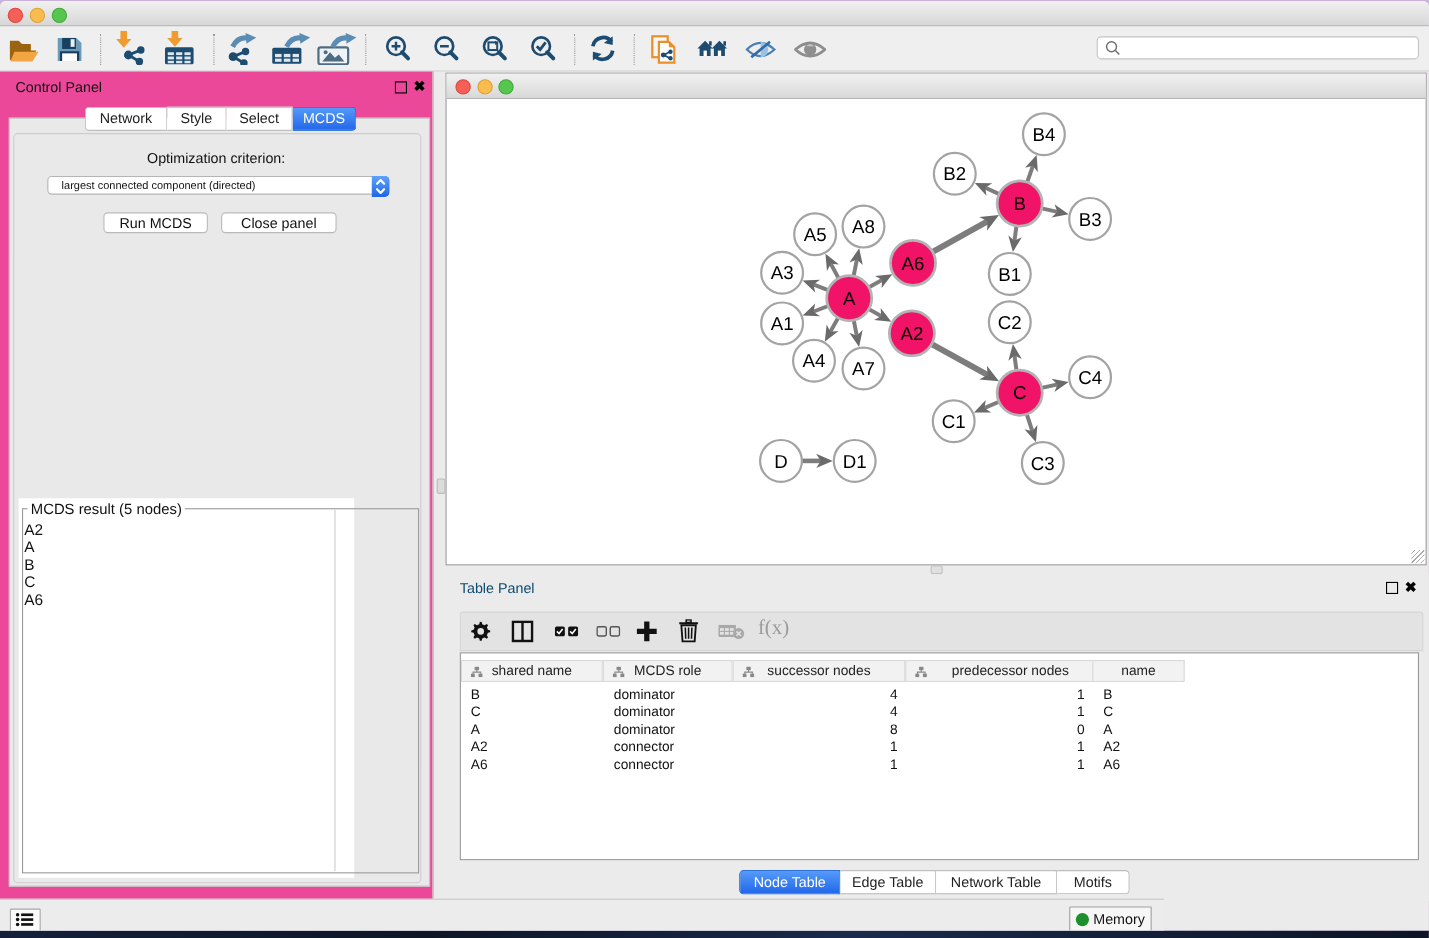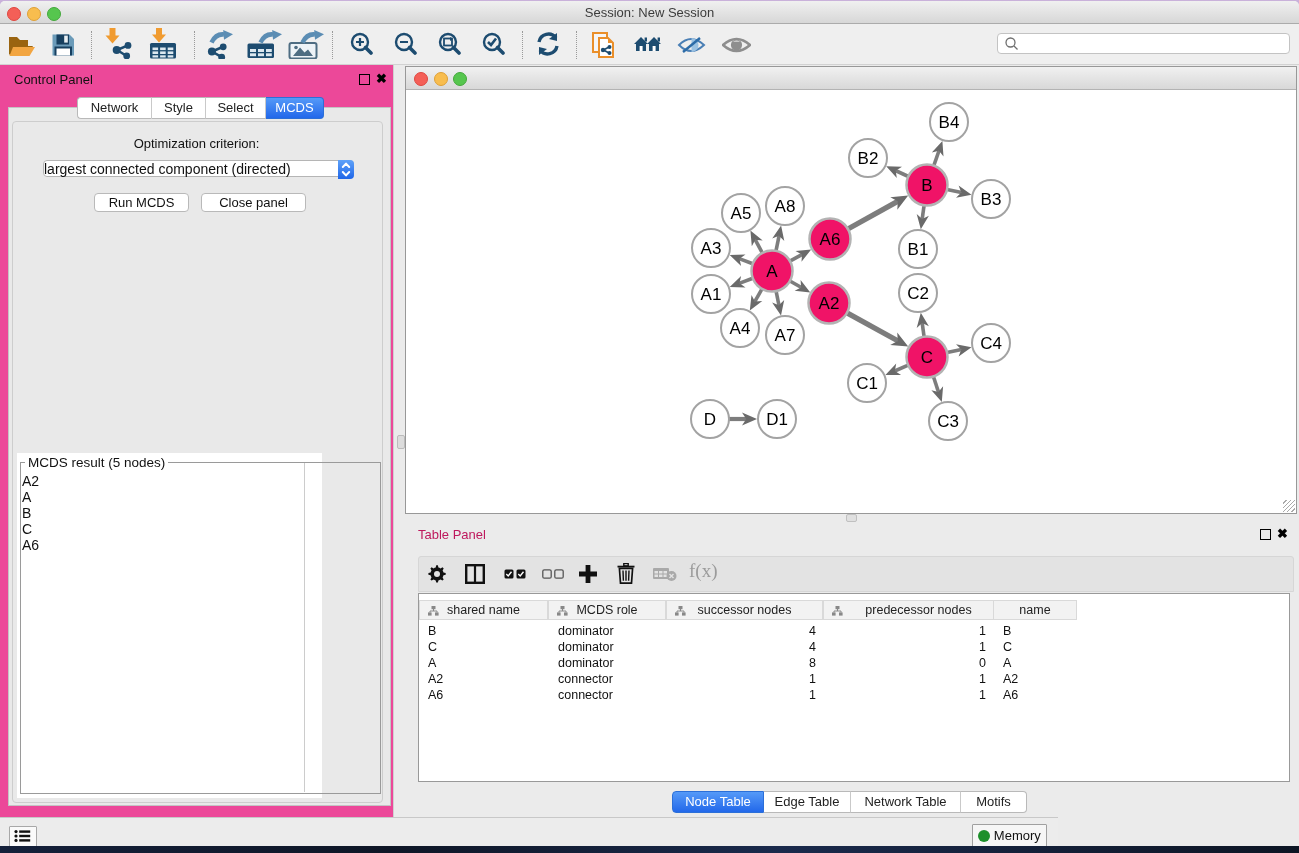--- a/index.html
+++ b/index.html
@@ -31,21 +31,21 @@
        border-top:1px solid #b9b9b9;border-bottom:1px solid #b9b9b9;border-right:1px solid #c9c9c9;padding:0 0}
   .seg.first{border-left:1px solid #b9b9b9;border-radius:4px 0 0 4px}
   .seg.last{border-right:1px solid #b9b9b9;border-radius:0 4px 4px 0}
   .seg.sel{background:linear-gradient(#559af8,#2268ea);color:#fff;border-color:#2b6fd8}
   #cpcontent{position:absolute;left:8px;top:42px;width:381px;height:697px;
      border:1px solid #c4c4c4;background:#e9e9e9}
   #cpinner{position:absolute;left:3px;top:13px;width:369px;height:680px;border-radius:4px;
      border:1px solid #cdcdcd;border-radius:4px;background:#e9e9e9}
   #optlabel{position:absolute;left:0;top:71px;width:393px;text-align:center;font-size:13px;color:#111}
   #combo{position:absolute;left:43px;top:95px;width:309px;height:17px;background:#fff;
-     border:1px solid #b5b5b5;border-radius:4px;font-size:14px;color:#111;text-align:left;line-height:17px;box-sizing:border-box;width:311px}
+     border:1px solid #b5b5b5;border-radius:4px;font-size:10px;color:#111;text-align:left;padding-left:12px;line-height:17px;box-sizing:border-box;width:311px}
   #combobtn{position:absolute;right:-1px;top:-1px;width:16px;height:19px;border-radius:0 4px 4px 0;
      background:linear-gradient(#5fa2f9,#1f66e8)}
   #runbtn{position:absolute;left:94px;top:128px;width:93px;height:17px;background:#fff;
      border:1px solid #b9b9b9;border-radius:4px;font-size:13px;text-align:center;line-height:17px;color:#111}
   #closebtn{position:absolute;left:201px;top:128px;width:103px;height:17px;background:#fff;
      border:1px solid #b9b9b9;border-radius:4px;font-size:13px;text-align:center;line-height:17px;color:#111}
   #mcdsbox{position:absolute;left:17px;top:388px;width:305px;height:345px;background:#fff}
   #mcdsfield{position:absolute;left:3px;top:9px;width:359px;height:330px;border:1px solid #9a9a9a}
   #mcdslegend{position:absolute;left:4px;top:-8px;background:#fff;padding:0 3px;font-size:13.5px;color:#111}
   #mcdslist{position:absolute;left:5px;top:20px;font-size:14px;color:#111;line-height:16px}
@@ -57,21 +57,21 @@
      border:1px solid #989898;box-sizing:border-box}
   #nettitle{position:absolute;left:0;top:0;width:100%;height:22px;
      background:linear-gradient(#f1f1f1,#d8d8d8);border-bottom:1px solid #b3b3b3}
   #nettitle .t{position:absolute;top:4px;width:100%;text-align:center;font-size:13px;color:#333}
   #netgrip{position:absolute;right:1px;bottom:1px;width:12px;height:12px;
      background:repeating-linear-gradient(135deg,transparent,transparent 2px,#aaa 2px,#aaa 3px)}
   #botgrip{position:absolute;left:846px;top:513px;width:9px;height:6px;background:#e0e0e0;
      border:1px solid #c0c0c0;border-radius:2px}
   
   #tpanel{position:absolute;left:405px;top:521px;width:894px;height:297px;background:#ebebeb}
-  #tpanel .hdr{position:absolute;left:13px;top:5px;font-size:13px;color:#be185d}
+  #tpanel .hdr{position:absolute;left:13px;top:5px;font-size:13px;color:#0c4a6e}
   #ttoolbar{position:absolute;left:13px;top:34px;width:874px;height:34px;background:#e3e3e3;
      border:1px solid #d6d6d6;border-radius:3px 3px 0 0}
   #ttable{position:absolute;left:13px;top:71px;width:870px;height:187px;background:#fff;
      border:1px solid #999;overflow:hidden}
   .thcell{position:absolute;top:6px;height:20px;background:#f2f2f2;border:1px solid #d9d9d9;
      box-sizing:border-box;font-size:12.5px;color:#222;text-align:center;line-height:19px}
   .trow{position:absolute;font-size:12.5px;color:#111;height:16px;line-height:16px}
   #bottabs{position:absolute;left:267px;top:269px;height:34px;display:flex;font-size:13px}
   
   #statusbar{position:absolute;left:0;top:816px;width:1058px;height:29px;background:#ececec;
@@ -83,21 +83,20 @@
 </style>
 </head>
 <body>
 <div id="deskbottom"></div>
 <div id="win">
 
   <div id="titlebar">
     <div class="tl" style="left:7px;background:#f45f57;border:0.5px solid #df4740"></div>
     <div class="tl" style="left:27px;background:#f8bd4e;border:0.5px solid #dfa036"></div>
     <div class="tl" style="left:47px;background:#56c64e;border:0.5px solid #44a83c"></div>
-    <div class="t">Session: New Session</div>
   </div>
 
   <div id="toolbar">
     <svg class="abs" style="left:8px;top:9px" width="28" height="24" viewBox="0 0 28 24">
         <path d="M1,4 L9,4 L12,7 L20,7 L20,11 L1,11 Z" fill="#9a6410"></path>
         <path d="M1,21 L1,10 L20,10 L20,13 L25,13 L20,22 L2,22 Z" fill="#9a6410"></path>
         <path d="M5,14 L27,14 L21.5,23 L1.5,23 Z" fill="#f2a541"></path>
       </svg>
     <svg class="abs" style="left:51px;top:9px" width="24" height="24" viewBox="0 0 24 24">
         <path d="M1.5,1.5 L18.5,1.5 L23,6 L23,22.5 L1.5,22.5 Z" fill="#6b9bb9"></path>

